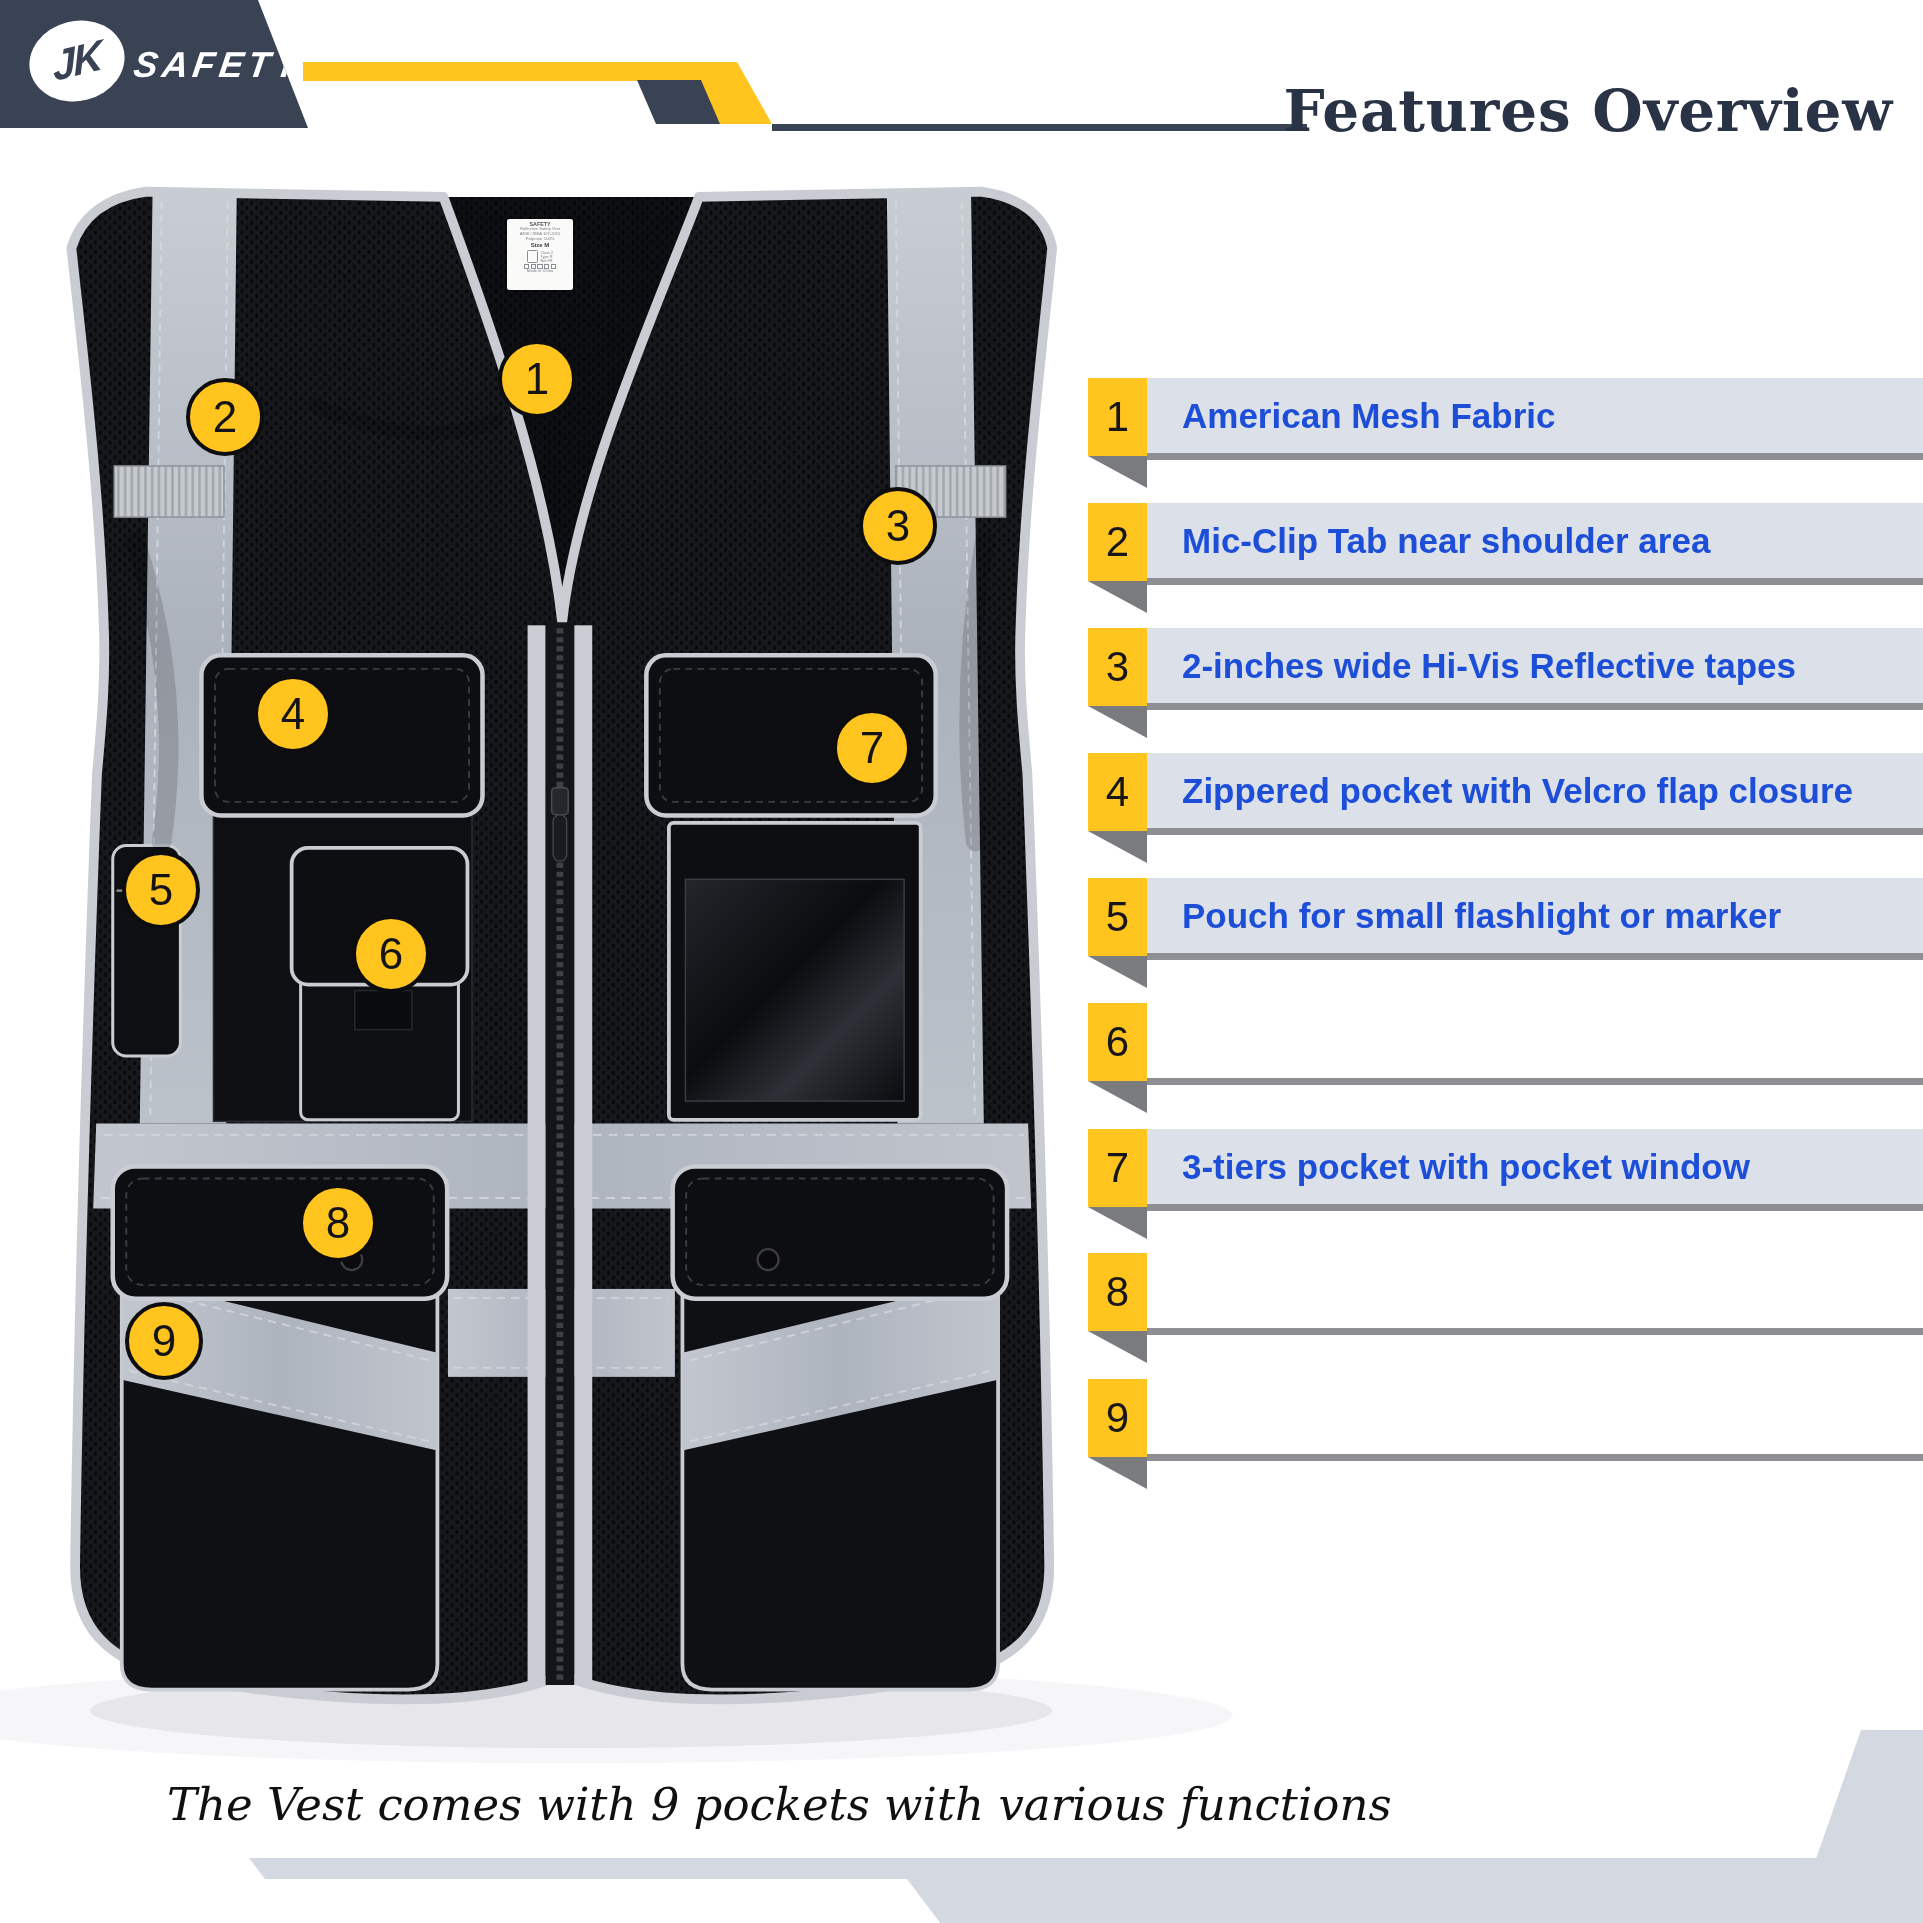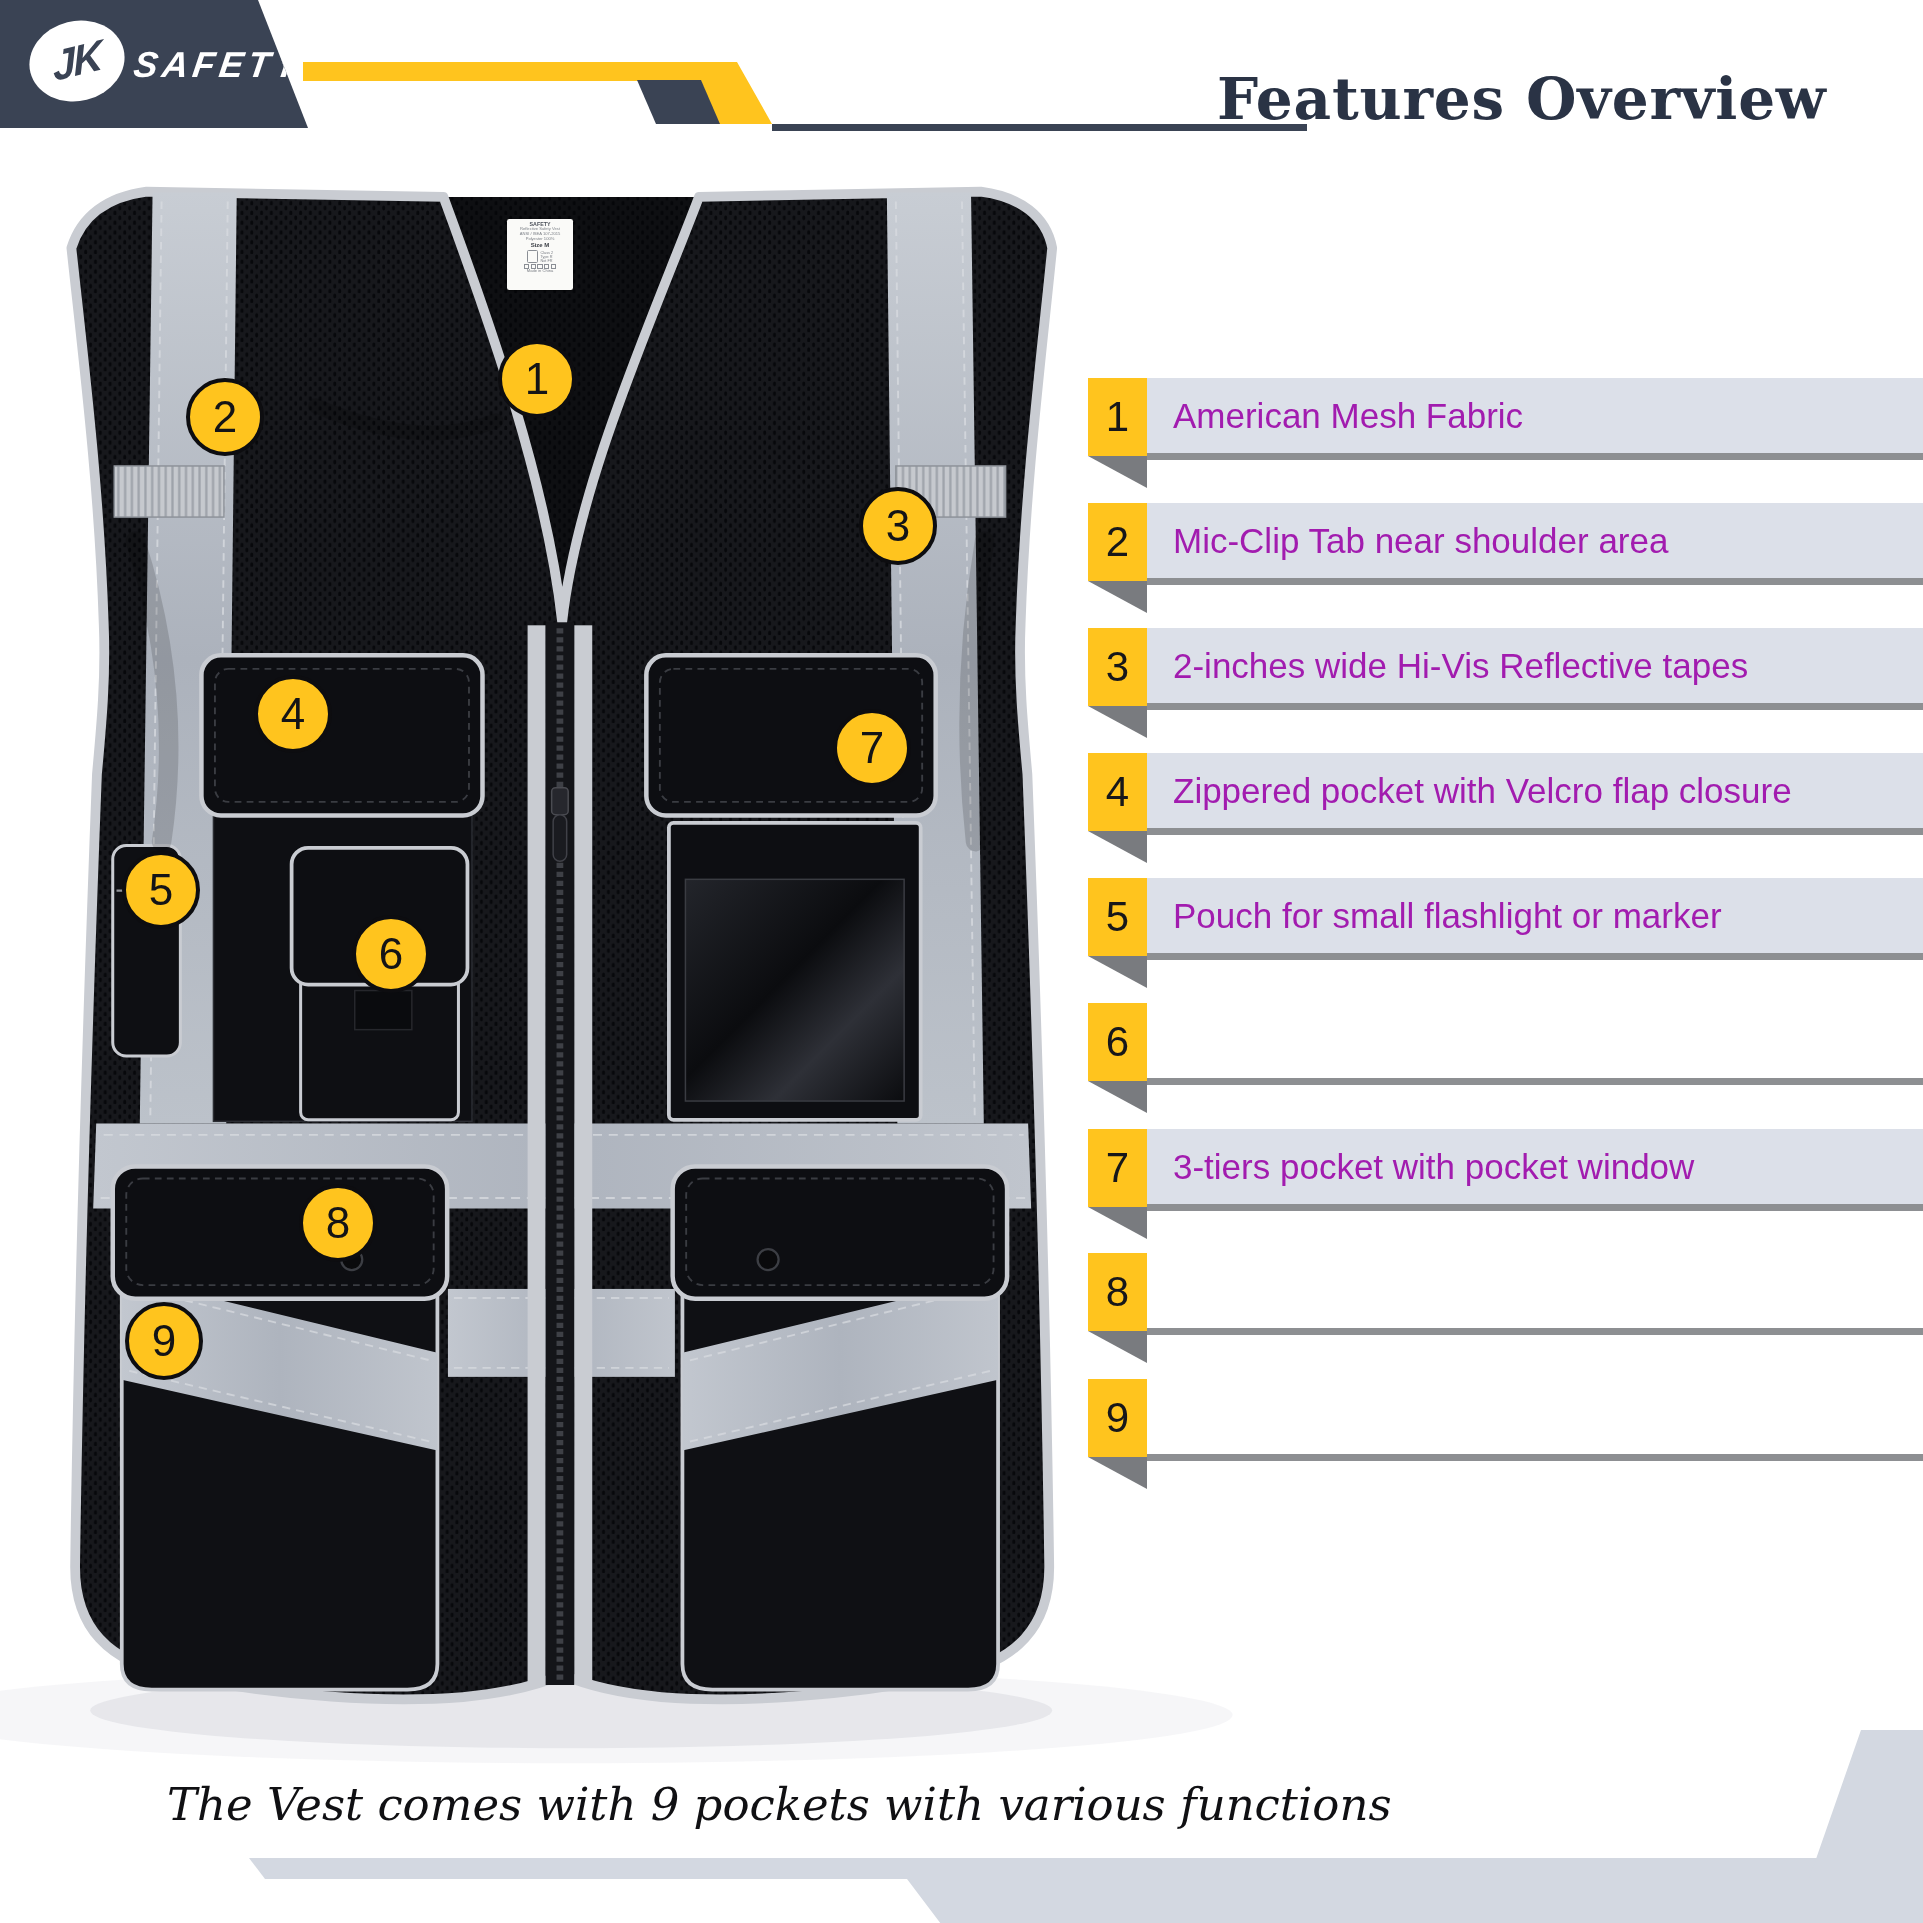--- a/index.html
+++ b/index.html
@@ -15,35 +15,35 @@
                display:flex; align-items:center; justify-content:center; }
   .logo-monogram { font-size:42px; font-weight:bold; font-style:italic; color:#3A4354;
                    transform:skewX(-10deg); letter-spacing:-2.3px; }
   .logo-wordmark { left:134px; top:44px; font-size:36px; font-weight:bold; font-style:italic;
                    color:#ffffff; letter-spacing:4.5px; transform:skewX(-8deg); }
   .deco-yellow { left:303px; top:62px; width:469px; height:62px; background:#FFC41E;
                  clip-path:polygon(0 0, 434px 0, 469px 62px, 416px 62px, 398px 19px, 0 19px); }
   .deco-navy { left:637px; top:80px; width:83px; height:44px; background:#3A4354;
                clip-path:polygon(0 0, 64px 0, 83px 44px, 19px 44px); }
   .deco-line { left:772px; top:124px; width:535px; height:6.8px; background:#3A4354; }
-  .page-title { left:1217px; top:65px; width:676px; text-align:left;
+  .page-title { left:1217px; top:77px; width:676px; text-align:right;
                 font-family:"DejaVu Serif", serif; font-weight:bold; font-size:58px;
                 color:#2A3345; letter-spacing:0.8px; }
 
   
   .feature-list { left:1088px; top:378px; width:836px; height:1108px; }
   .feature-row { position:absolute; left:0; width:836px; height:113px; }
   .num-square { position:absolute; left:0; top:0; width:59px; height:78px; background:#FFC41E;
                 display:flex; align-items:center; justify-content:center;
                 font-size:42px; color:#17171A; }
   .num-fold { position:absolute; left:0; top:78px; width:59px; height:32px; background:#797B7F;
               clip-path:polygon(0 0, 100% 0, 100% 100%); }
   .feature-band { position:absolute; left:59px; top:0; width:776px; height:75px; background:#DCE0E9;
-                  display:flex; align-items:center; padding-left:26px;
-                  font-size:35px; color:#a21caf; white-space:nowrap; }
+                  display:flex; align-items:center; padding-left:35px;
+                  font-size:35px; color:#1d4ed8; white-space:nowrap;font-weight:bold; }
   .band-shadow { position:absolute; left:59px; top:75px; width:776px; height:6.8px; background:#8D8F92; }
 
   
   .marker { position:absolute; width:78px; height:78px; border-radius:50%;
             background:#FFC41E; border:4.5px solid #0D0D10;
             display:flex; align-items:center; justify-content:center;
             font-size:44px; color:#141417; z-index:30; }
 
   
   .size-label { left:507px; top:219px; width:66px; height:71px; background:#FAFAF8;

